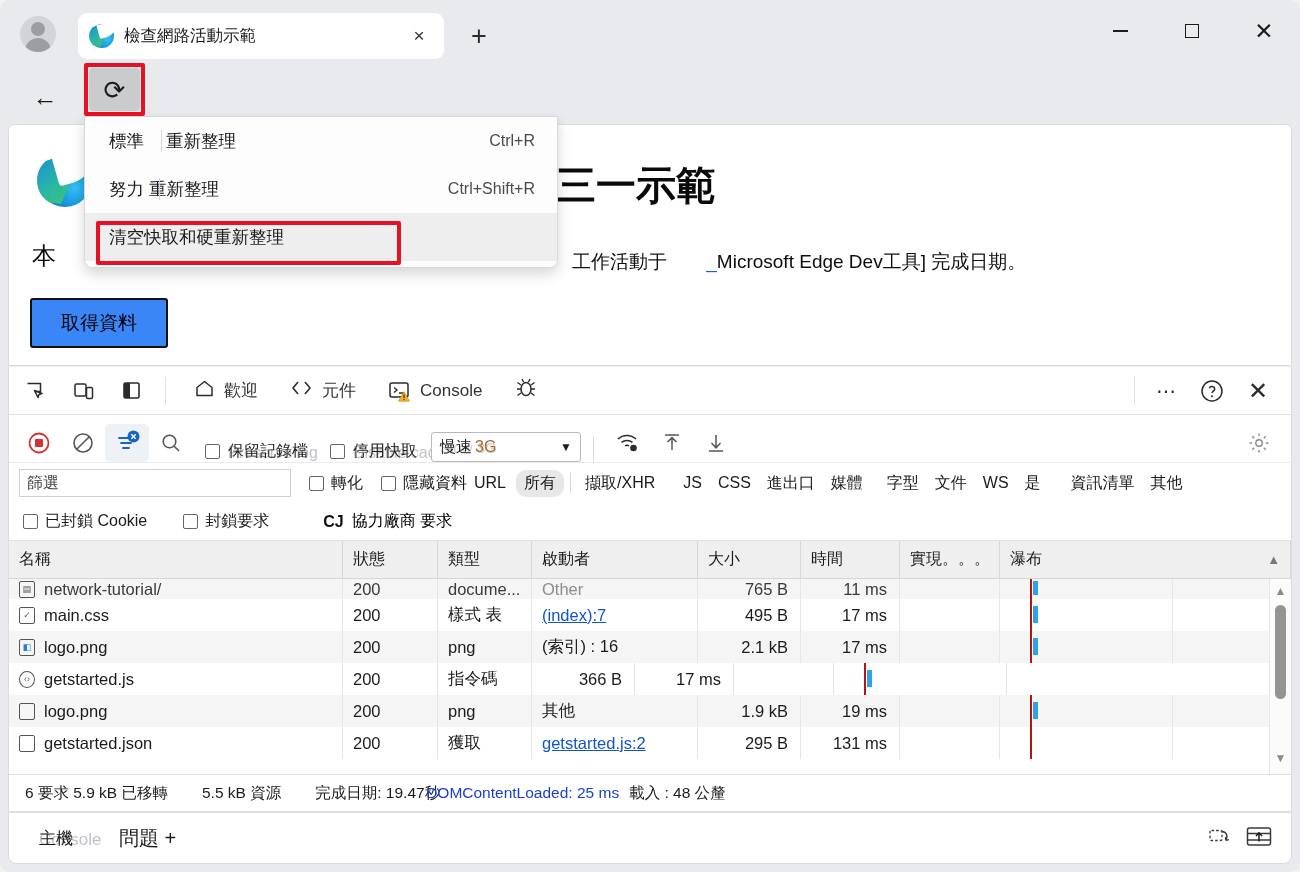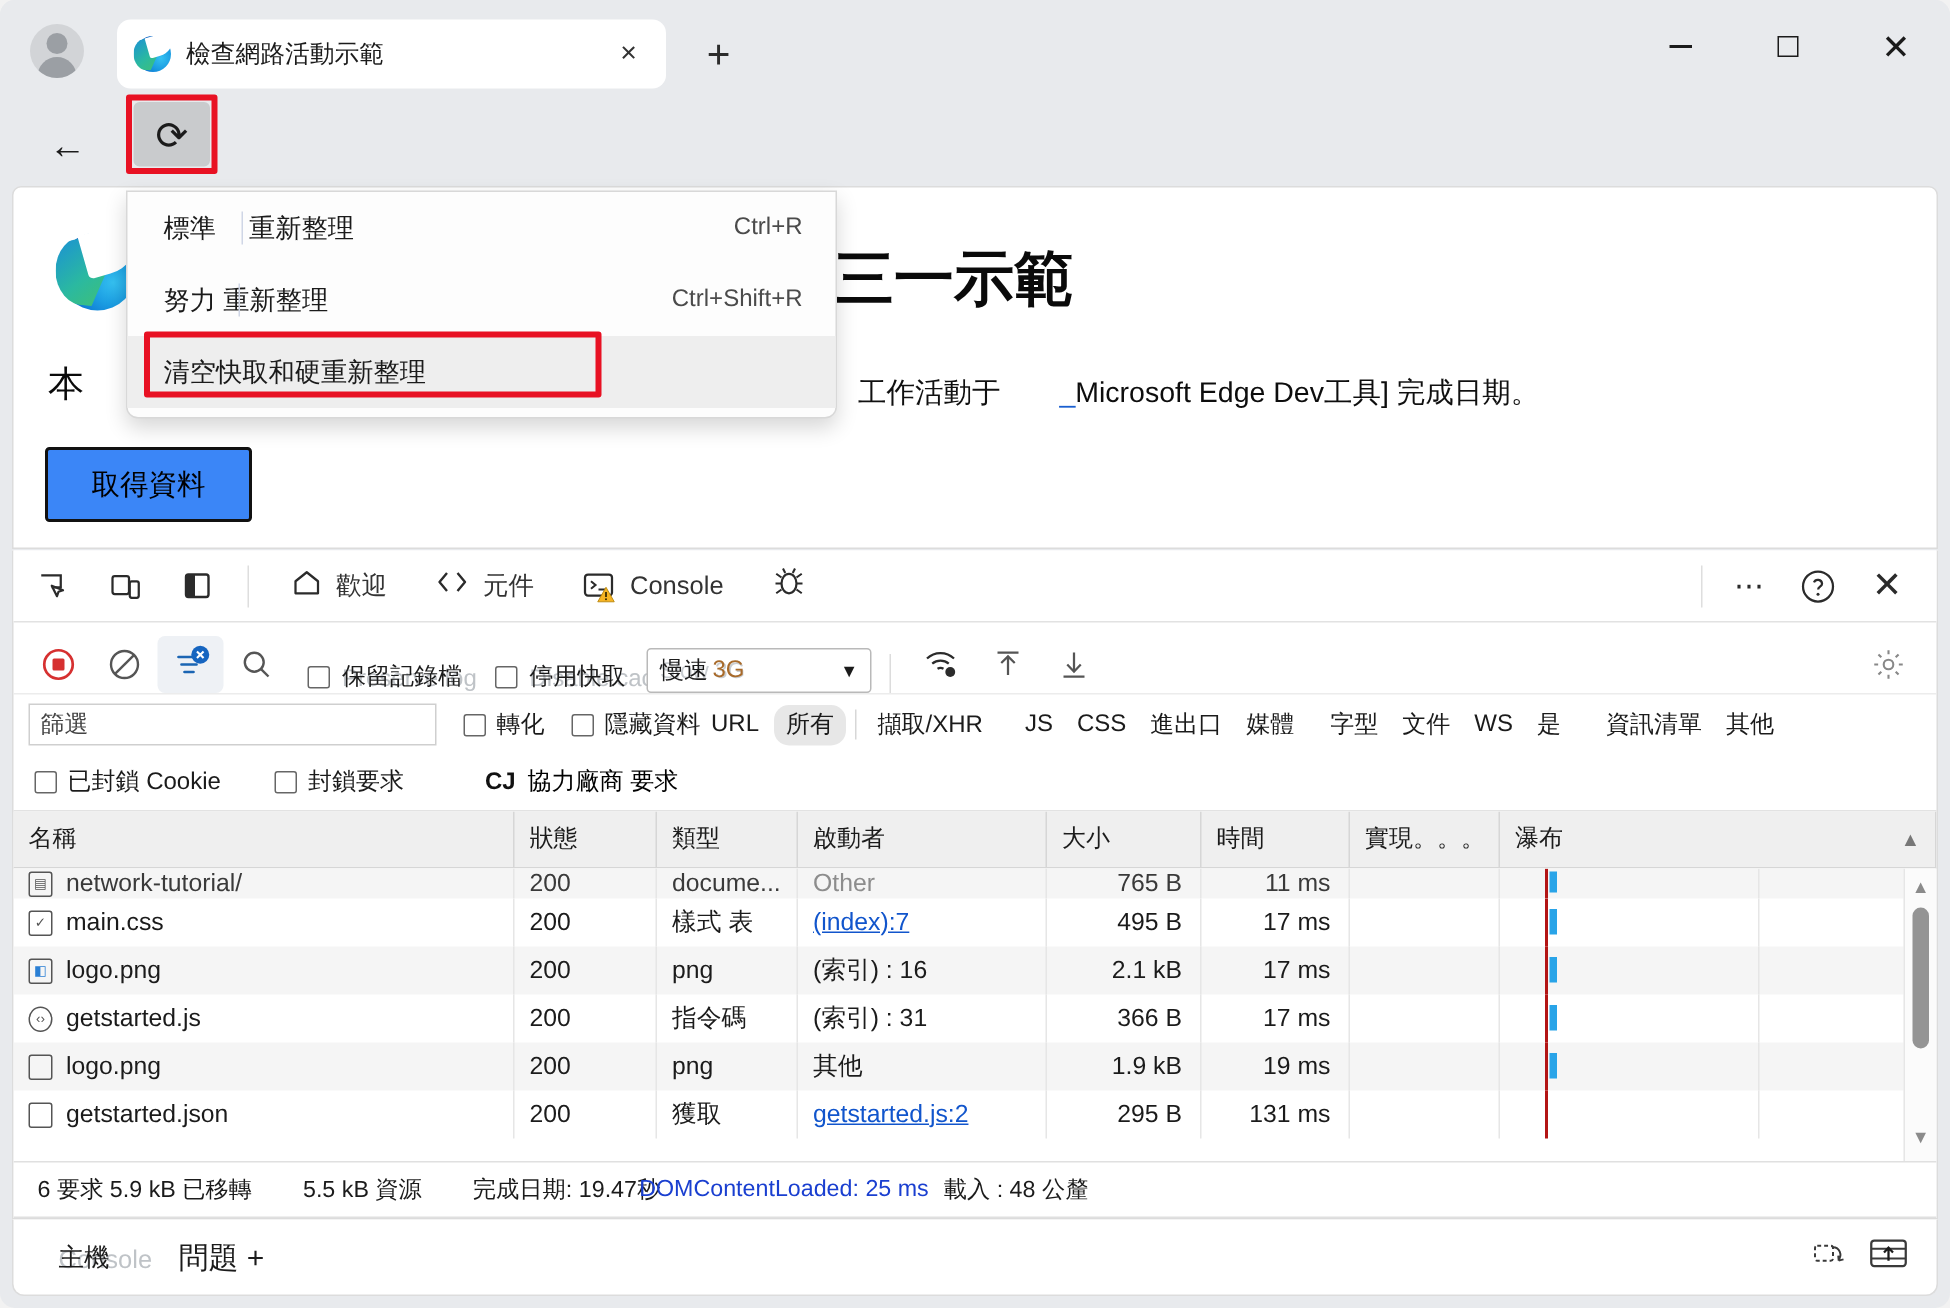--- a/index.html
+++ b/index.html
@@ -180,21 +180,21 @@
     position:absolute; left:30px; top:298px;
     width:138px; height:50px;
     background:#3b86f7; color:#000000;
     border:2px solid #111; border-radius:3px;
     font-size:19px; display:flex; align-items:center; justify-content:center;
     font-family:"Liberation Sans", sans-serif;
   }
 
   
   .ctxmenu {
-    position:absolute; left:84px; top:127px;
+    position:absolute; left:84px; top:116px;
     width:474px; height:152px;
     background:#fdfdfd;
     border:1px solid #d8d8d8;
     border-radius: 0 0 8px 8px;
     box-shadow: 0 6px 14px rgba(0,0,0,.16);
     z-index: 35;
   }
   .ctx-item {
     position:relative; height:48px; display:flex; align-items:center;
     padding: 0 22px 0 24px;
@@ -722,21 +722,20 @@
           </div>
         </div>
 
         <div class="nw-row">
           <div class="td" style="width:334px">
             <span class="fileicon" style="border-radius:50%">‹›</span>
             <span>getstarted.js</span>
           </div>
           <div class="td" style="width:95px">200</div>
           <div class="td" style="width:94px">指令碼</div>
-          <div class="td" style="width:166px">(索引) : 31</div>
           <div class="td r" style="width:103px">366 B</div>
           <div class="td r" style="width:99px">17 ms</div>
           <div class="td" style="width:100px"></div>
           <div class="wf-cell">
             <span class="wf-red" style="left:30px"></span>
             <span class="wf-bar" style="left:33px"></span>
             <span class="wf-divline" style="left:172px"></span>
           </div>
         </div>
 

